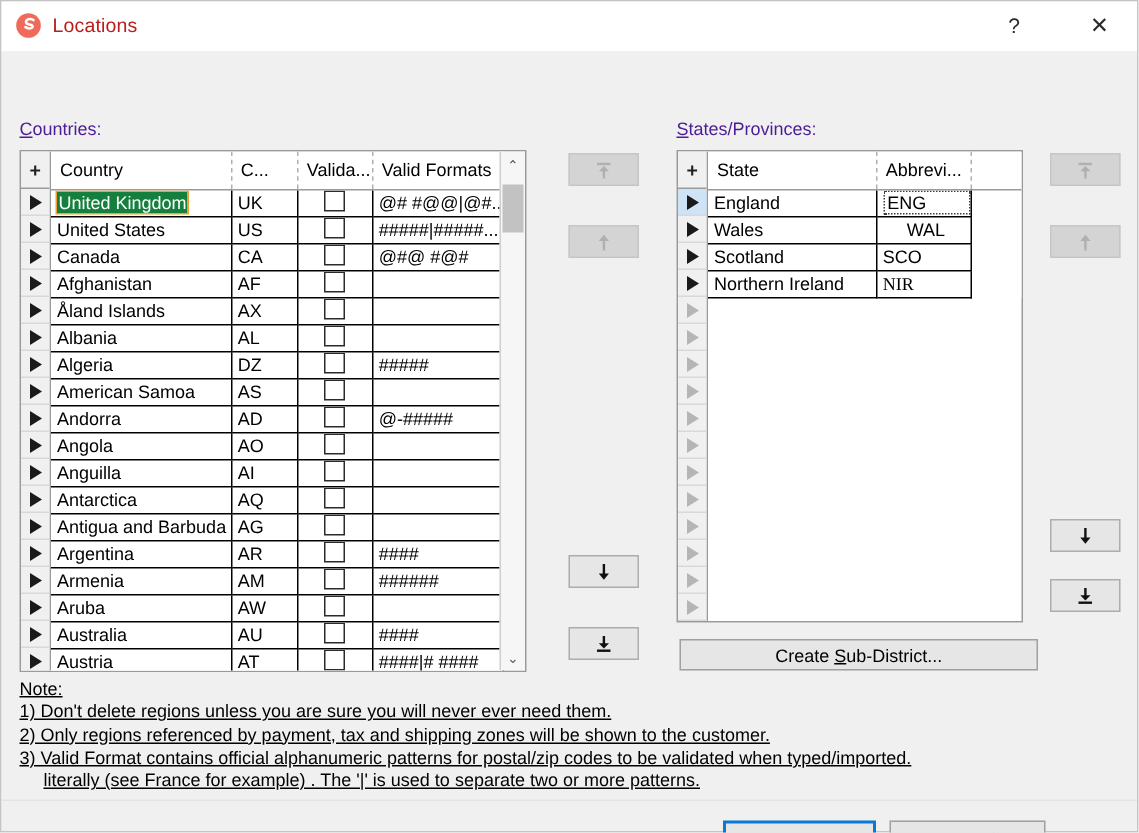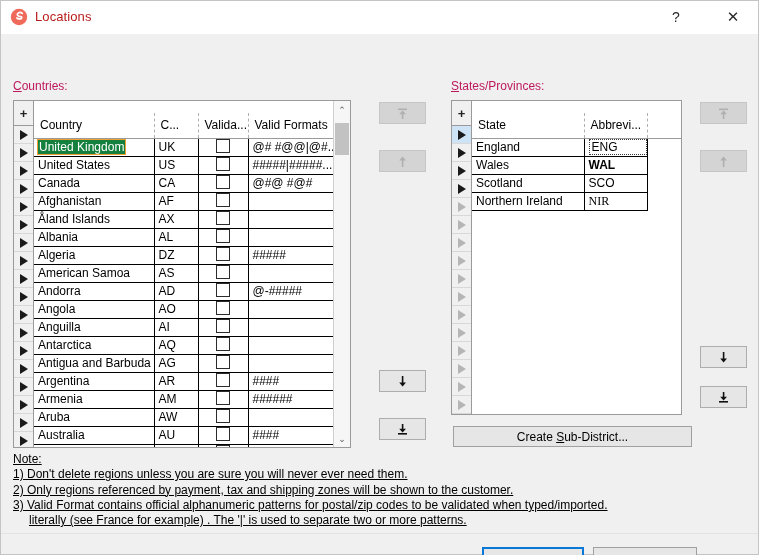--- a/index.html
+++ b/index.html
@@ -51,21 +51,21 @@
   
   #content {
     position: absolute; left: 0; top: 33px;
     width: 757px; height: 520px;
     background: #f0f0f0;
   }
 
   .field-label {
     position: absolute;
     font-size: 12px;
-    color: #be185d;
+    color: #4c1d95;
     white-space: nowrap;
   }
   .field-label u { text-decoration: underline; }
 
   
   .grid-wrap {
     position: absolute;
     background: #ffffff;
     border: 1px solid #9a9a9a;
     box-sizing: border-box;
@@ -101,21 +101,21 @@
     border-top: 5px solid transparent;
     border-bottom: 5px solid transparent;
     border-left: 8px solid #1a1a1a;
   }
   .rowmark.empty .tri { border-left-color: #b5b5b5; }
   .rowmark.current {
     background: #cfe3f7;
   }
 
   table.grid {
-    position: absolute; left: 20px; top: 12px;
+    position: absolute; left: 20px; top: 0;
     border-collapse: collapse;
     table-layout: fixed;
     background: #fff;
     font-size: 12px;
   }
   table.grid th {
     height: 25px;
     font-weight: normal;
     text-align: left;
     padding: 0 0 0 6px;
@@ -525,21 +525,21 @@
         <tbody id="states-body">
             <tr>
               <td>England</td>
               <td class="nopad" style="text-align:left;padding:0 0 0 4px;">
                 <span class="cellfocus">ENG</span>
               </td>
               <td class="blankcell"></td>
             </tr>
             <tr>
               <td>Wales</td>
-              <td class="nopad" style="text-align:left;padding:0 0 0 4px;font-weight:bold;">WAL</td>
+              <td class="nopad" style="text-align:left;padding:0 0 0 20px;">WAL</td>
               <td class="blankcell"></td>
             </tr>
             <tr>
               <td>Scotland</td>
               <td class="nopad" style="text-align:left;padding:0 0 0 4px;">SCO</td>
               <td class="blankcell"></td>
             </tr>
             <tr>
               <td>Northern Ireland</td>
               <td class="nopad" style="text-align:left;padding:0 0 0 4px;font-family:Liberation Serif, serif;">NIR</td>

